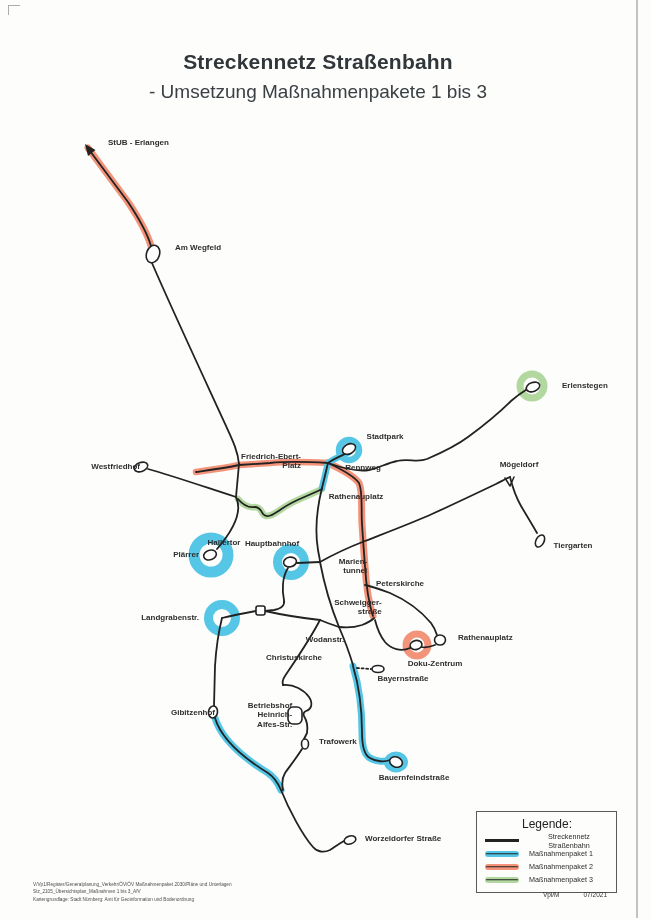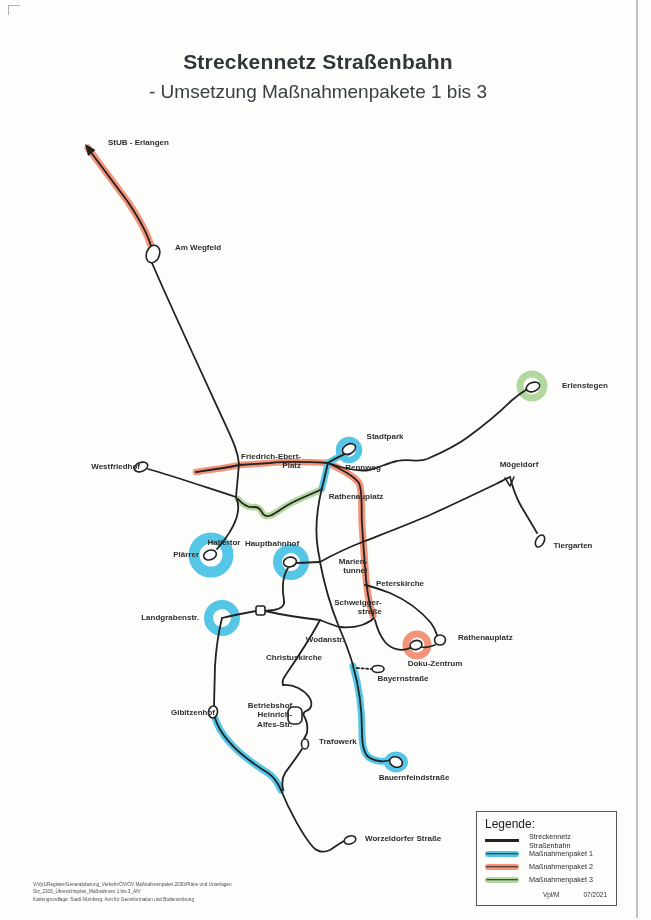--- a/index.html
+++ b/index.html
@@ -12,23 +12,23 @@
   .header{position:absolute;left:0;top:50px;width:636px;text-align:center;}
   .title{font-size:21px;font-weight:700;color:#30363a;letter-spacing:.2px;}
   .subtitle{font-size:19px;font-weight:400;color:#3a4044;margin-top:7px;}
   svg.map{position:absolute;left:0;top:0;}
   .labels{position:absolute;left:8px;top:0;width:651px;height:920px;pointer-events:none;}
   .st-label{position:absolute;font-size:8px;font-weight:700;color:#2e2e2e;
             white-space:pre-line;line-height:1.18;}
   .st-label.center{text-align:right;transform:translate(-50%,-50%);}
   .st-label.left{transform:translate(0,-50%);}
   .st-label.right{text-align:right;transform:translate(-100%,-50%);}
-  .legend{position:absolute;left:476px;top:811px;width:141px;height:95px;
+  .legend{position:absolute;left:476px;top:811px;width:141px;height:82px;
           border:1px solid #57595b;background:#fdfdfb;box-sizing:border-box;
-          padding:5px 7px 3px 8px;}
+          padding:5px 7px 3px 8px;text-align:center;}
   .legend-title{font-size:12px;font-weight:400;color:#222;margin-bottom:3px;}
   .legend-row{display:flex;align-items:center;height:13px;}
   .sw{width:34px;flex:0 0 34px;height:6px;border-radius:3px;position:relative;margin-right:10px;}
   .sw::after{content:'';position:absolute;left:1px;right:1px;top:50%;
              transform:translateY(-50%);height:1.6px;background:#222;border-radius:1px;}
   .sw.network{height:2.2px;background:#222;border-radius:0;}
   .sw.network::after{display:none;}
   .sw.paket1{background:#55C6E5;}
   .sw.paket2{background:#F2937A;}
   .sw.paket3{background:#B2D8A0;}

